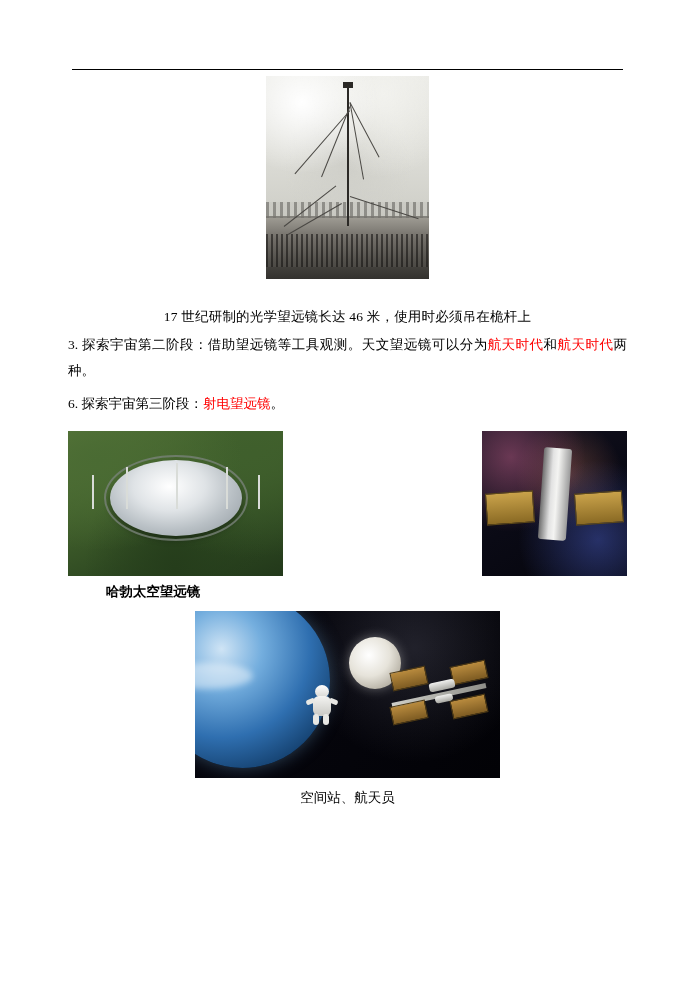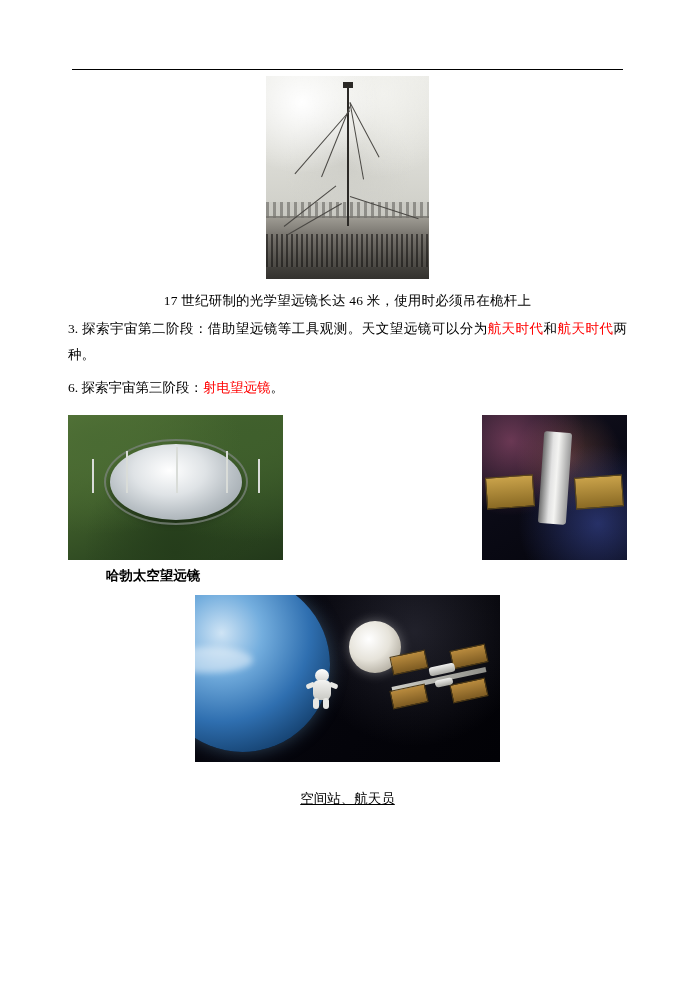--- a/index.html
+++ b/index.html
@@ -104,21 +104,21 @@
   .city {
     position: absolute;
     left: 0; right: 0; top: 62%;
     height: 8%;
     background:
       repeating-linear-gradient(90deg, rgba(60,58,54,0.55) 0 3px, rgba(170,168,162,0.2) 3px 7px);
     opacity: .8;
   }
   .fig1-caption {
     font-size: 13.5px;
-    margin-top: 9px;
+    margin-top: 25px;
     letter-spacing: 0.2px;
   }
   
   p.body-line {
     font-size: 13.5px;
     line-height: 1.95;
     margin: 6px 0 0 0;
     text-align: justify;
   }
   .hl {
@@ -332,22 +332,21 @@
     border: 1px solid #4e3a14;
   }
   .st-mod {
     position: absolute;
     background: linear-gradient(180deg, #f0f0ee, #a8a8a2);
     border-radius: 3px;
   }
   .fig3-caption {
     text-align: center;
     font-size: 13.5px;
-    margin-top: 24px;
-    text-decoration: underline;
+    margin-top: 7px;
   }
 </style>
 </head>
 <body>
 
 <div class="page">
 
   <div class="top-rule"></div>
 
   <div class="content">

